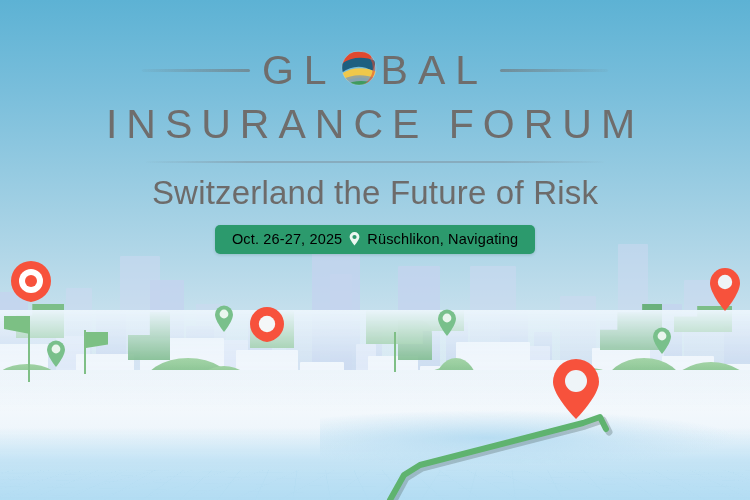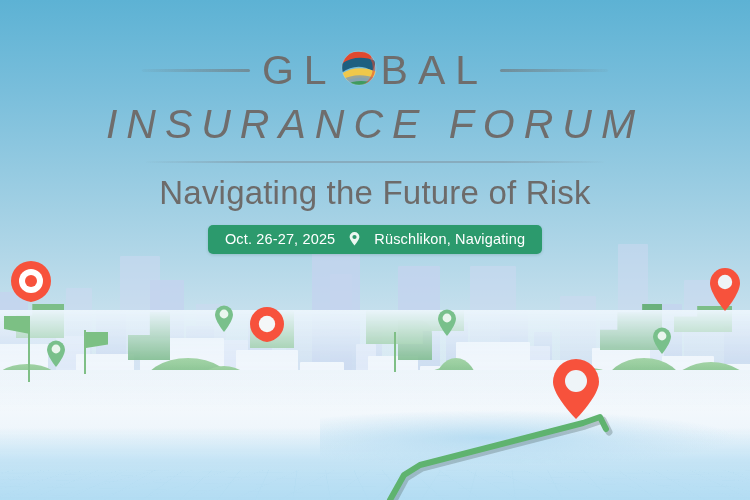--- a/index.html
+++ b/index.html
@@ -83,37 +83,37 @@
 
   .word-global{
     font-size:41px;letter-spacing:10px;color:#6f6d6c;font-weight:400;
     margin:0 12px;display:flex;align-items:center;line-height:1;
     white-space:nowrap;
   }
   .globe{display:inline-block;margin:0 1px;position:relative;top:1px;}
 
   .line2{
     font-size:41px;letter-spacing:9px;color:#6f6d6c;font-weight:400;
-    line-height:1;margin-top:9px;white-space:nowrap;font-style:italic;
+    line-height:1;margin-top:9px;white-space:nowrap;
   }
 
   .divider{
     width:458px;height:2px;margin:16px auto 0;
     background:linear-gradient(90deg,rgba(120,130,140,.02),rgba(120,130,140,.40) 22%,rgba(120,130,140,.40) 78%,rgba(120,130,140,.02));
   }
 
   .tagline{
     font-size:33px;color:#6d6b6a;font-weight:400;letter-spacing:.2px;
     margin-top:13px;line-height:1;white-space:nowrap;
   }
 
   .badge{
-    display:inline-flex;align-items:center;gap:14px;
+    display:inline-flex;align-items:center;gap:7px;
     margin-top:16px;
-    background:#2c9a6d;color:#ffffff;
+    background:#2c9a6d;color:#000000;
     padding:6px 17px 7px;border-radius:5px;
     font-size:14.5px;letter-spacing:.15px;
     box-shadow:0 1px 3px rgba(20,80,60,.18);
     white-space:nowrap;
   }
   .badge .sep{display:inline-flex;align-items:center;}
   .badge svg{display:block;}
 </style>
 </head>
 <body>
@@ -287,21 +287,21 @@
         <span>A</span>
         <span>L</span>
       </span>
       <span class="rule right"></span>
     </div>
 
     <div class="line2">INSURANCE FORUM</div>
 
     <div class="divider"></div>
 
-    <div class="tagline">Navigating the Future of Risk</div>
+    <div class="tagline">Switzerland the Future of Risk</div>
 
     <div class="badge">
       <span>Oct. 26-27, 2025</span>
       <span class="sep">
         <svg width="11" height="14" viewBox="0 0 11 14">
           <path d="M5.5 13.5 C5.5 13.5 0.6 7.6 0.6 5 A4.9 4.9 0 0 1 10.4 5 C10.4 7.6 5.5 13.5 5.5 13.5 Z" fill="#ecf7f1"></path>
           <circle cx="5.5" cy="5" r="2.1" fill="#2c9a6d"></circle>
         </svg>
       </span>
       <span>Rüschlikon, Navigating</span>

